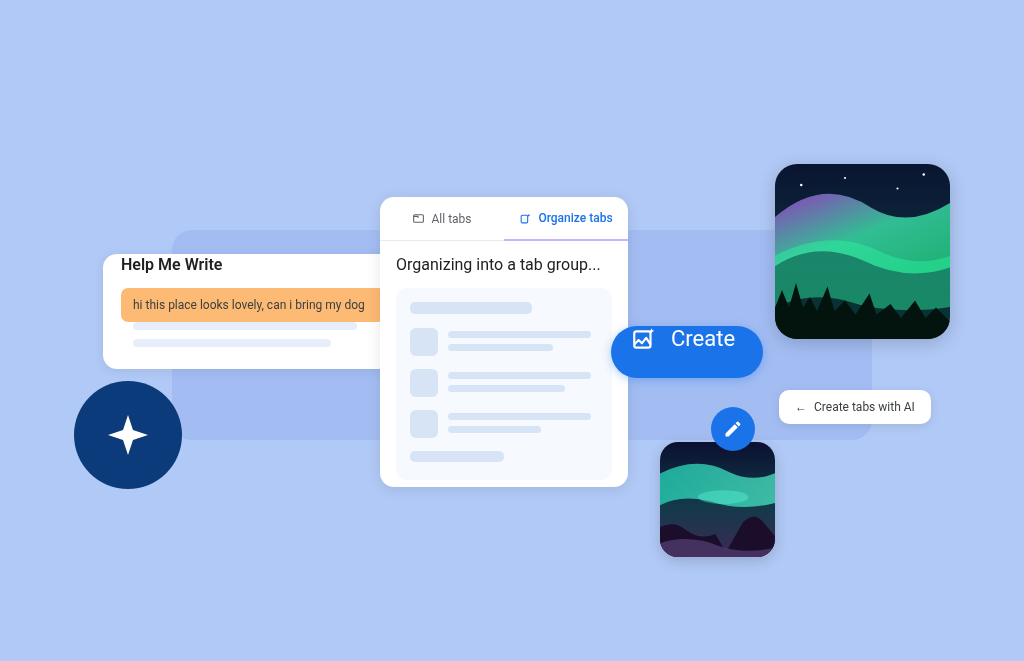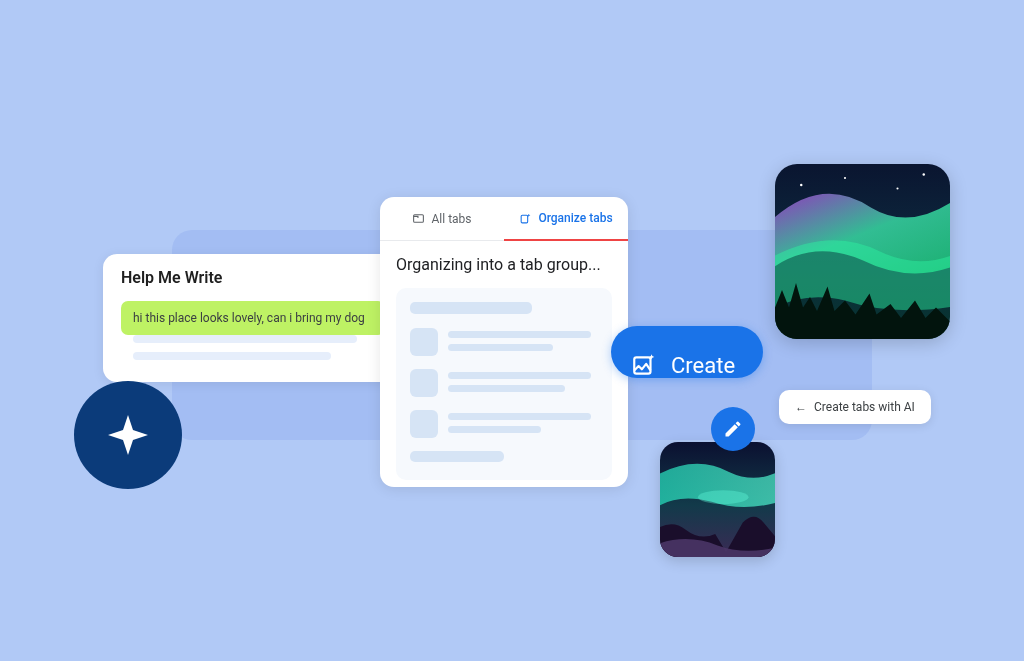--- a/index.html
+++ b/index.html
@@ -23,31 +23,31 @@
 
   
   .hmw-card {
     position: absolute;
     left: 103px;
     top: 254px;
     width: 300px;
     background: #fff;
     border-radius: 14px;
     box-shadow: 0 2px 12px rgba(0,0,0,0.08);
-    padding: 14px 18px 22px 18px;
+    padding: 1px 18px 22px 18px;
     overflow: hidden;
   }
   .hmw-title {
     font-size: 16px;
     font-weight: 600;
     color: #1f1f1f;
     margin-bottom: 14px;
   }
   .hmw-input {
-    background: #bef264;
+    background: #fdba74;
     border-radius: 7px;
     padding: 10px 12px;
     font-size: 12px;
     color: #3c4043;
     margin-bottom: 0;
   }
   .hmw-pl-1 {
     width: 85%;
     height: 8px;
     background: #e6eefb;
@@ -103,21 +103,21 @@
     align-items: center;
     justify-content: center;
     gap: 6px;
     font-size: 12px;
     color: #5f6368;
     cursor: pointer;
   }
   .org-tab.active {
     color: #1a73e8;
     font-weight: 500;
-    border-bottom: 2px solid #ef4444;
+    border-bottom: 2px solid #c4b5fd;
     margin-bottom: -1px;
   }
   .org-body {
     padding: 14px 16px 0 16px;
   }
   .org-status {
     font-size: 16px;
     color: #202124;
     margin-bottom: 14px;
   }
@@ -166,21 +166,21 @@
   
   .create-pill {
     position: absolute;
     left: 611px;
     top: 326px;
     height: 52px;
     padding: 0 28px 0 20px;
     background: #1a73e8;
     border-radius: 26px;
     display: flex;
-    align-items: flex-end;
+    align-items: flex-start;
     gap: 14px;
     color: #fff;
     cursor: pointer;
     box-shadow: 0 2px 10px rgba(26,115,232,0.35);
   }
   .create-pill-label {
     font-size: 22px;
     font-weight: 400;
   }
 

